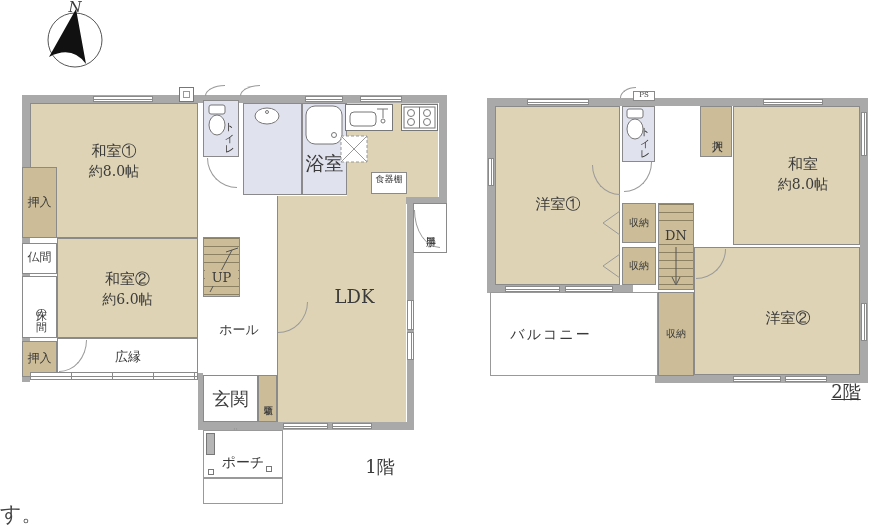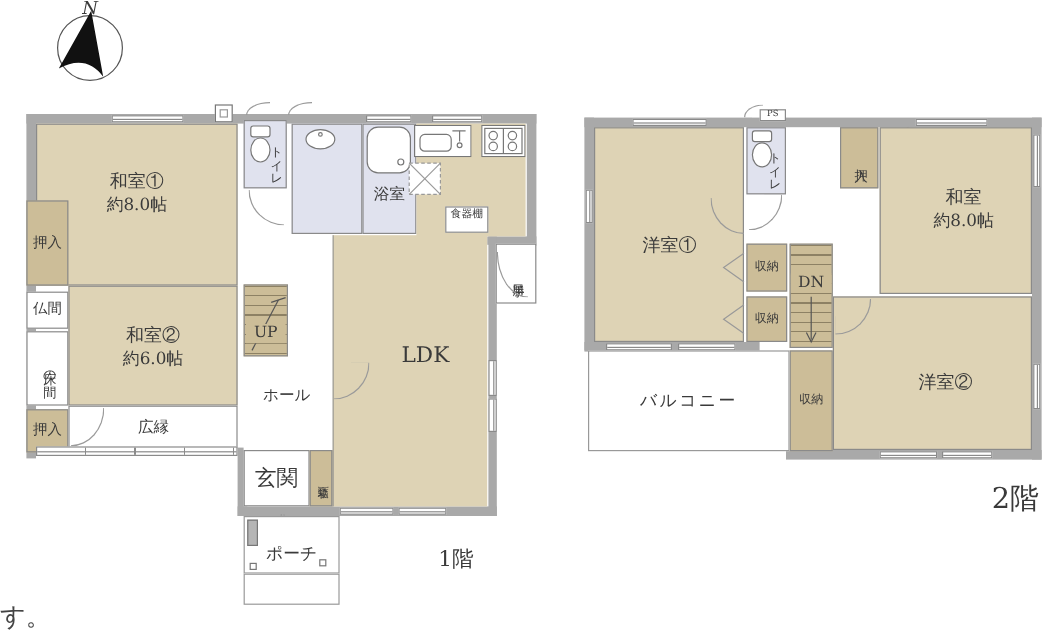--- a/index.html
+++ b/index.html
@@ -90,21 +90,21 @@
     <ellipse cx="13" cy="9" rx="12" ry="8" fill="#fff" stroke="#777"></ellipse>
     <circle cx="13" cy="5" r="1.5" fill="none" stroke="#777"></circle>
   </svg>
   <div class="abs arc br" style="left:212px;top:198px;width:30px;height:32px;"></div>
 
   <div class="abs room wet" style="left:302px;top:103px;width:45px;height:92px;"></div>
   <svg class="abs" style="left:305px;top:105px;" width="38" height="40" viewBox="0 0 38 40">
     <rect x="1" y="1" width="36" height="38" rx="9" fill="#fff" stroke="#777"></rect>
     <circle cx="29" cy="30" r="2.5" fill="none" stroke="#777"></circle>
   </svg>
-  <div class="abs lbl" style="left:302px;top:155px;width:45px;height:17px;font-size:13px;">浴室</div>
+  <div class="abs lbl" style="left:302px;top:155px;width:45px;height:17px;font-size:19px;">浴室</div>
 
   <div class="abs tan" style="left:347px;top:103px;width:91px;height:94px;"></div>
   <div class="abs tan" style="left:277px;top:196px;width:129px;height:226px;"></div>
   <div class="abs vline" style="left:277px;top:196px;width:1px;height:226px;"></div>
   <div class="abs lbl" style="left:317px;top:286px;width:75px;height:22px;font-size:18px;">LDK</div>
   <div class="abs arc br" style="left:278px;top:302px;width:30px;height:31px;"></div>
 
   <svg class="abs" style="left:345px;top:104px;" width="48" height="27" viewBox="0 0 48 27">
     <rect x="0.5" y="0.5" width="47" height="26" fill="#fff" stroke="#777"></rect>
     <rect x="5" y="8" width="26" height="14" rx="4" fill="none" stroke="#777"></rect>
@@ -227,29 +227,29 @@
   </svg>
   <svg class="abs" style="left:695px;top:348px;" width="20" height="26" viewBox="0 0 20 26">
     <polyline points="1,1 18,13 1,25" fill="none" stroke="#999"></polyline>
   </svg>
 
   <div class="abs room tan" style="left:694px;top:247px;width:166px;height:128px;"></div>
   <div class="abs lbl" style="left:750px;top:309px;width:76px;height:20px;font-size:15px;">洋室②</div>
   <div class="abs arc br" style="left:696px;top:249px;width:30px;height:30px;"></div>
 
   <div class="abs room white" style="left:490px;top:292px;width:168px;height:84px;border-color:#999;"></div>
-  <div class="abs lbl" style="left:523px;top:325px;width:102px;height:18px;font-size:14px;letter-spacing:2px;">バルコニー</div>
+  <div class="abs lbl" style="left:500px;top:325px;width:102px;height:18px;font-size:14px;letter-spacing:2px;">バルコニー</div>
 
   <div class="winh" style="left:527px;top:99px;width:62px;height:6px;"></div>
   <div class="winh" style="left:763px;top:99px;width:60px;height:6px;"></div>
   <div class="winv" style="left:488px;top:158px;width:6px;height:28px;"></div>
   <div class="winv" style="left:861px;top:112px;width:6px;height:44px;"></div>
   <div class="winv" style="left:861px;top:303px;width:6px;height:38px;"></div>
   <div class="winh" style="left:733px;top:376px;width:48px;height:6px;"></div>
   <div class="winh" style="left:785px;top:376px;width:42px;height:6px;"></div>
   <div class="winh" style="left:505px;top:286px;width:55px;height:6px;"></div>
   <div class="winh" style="left:565px;top:286px;width:48px;height:6px;"></div>
 
-  <div class="abs lbl" style="left:822px;top:404px;width:48px;height:24px;font-size:24px;">2階</div>
+  <div class="abs lbl" style="left:822px;top:380px;width:48px;height:24px;font-size:18px;text-decoration:underline;">2階</div>
 
   <div class="abs" style="left:0px;top:500px;width:70px;height:30px;font-size:21px;font-family:'DejaVu Sans','Liberation Sans',sans-serif;color:#444;">す。</div>
 
 </div>
 
 </body></html>

